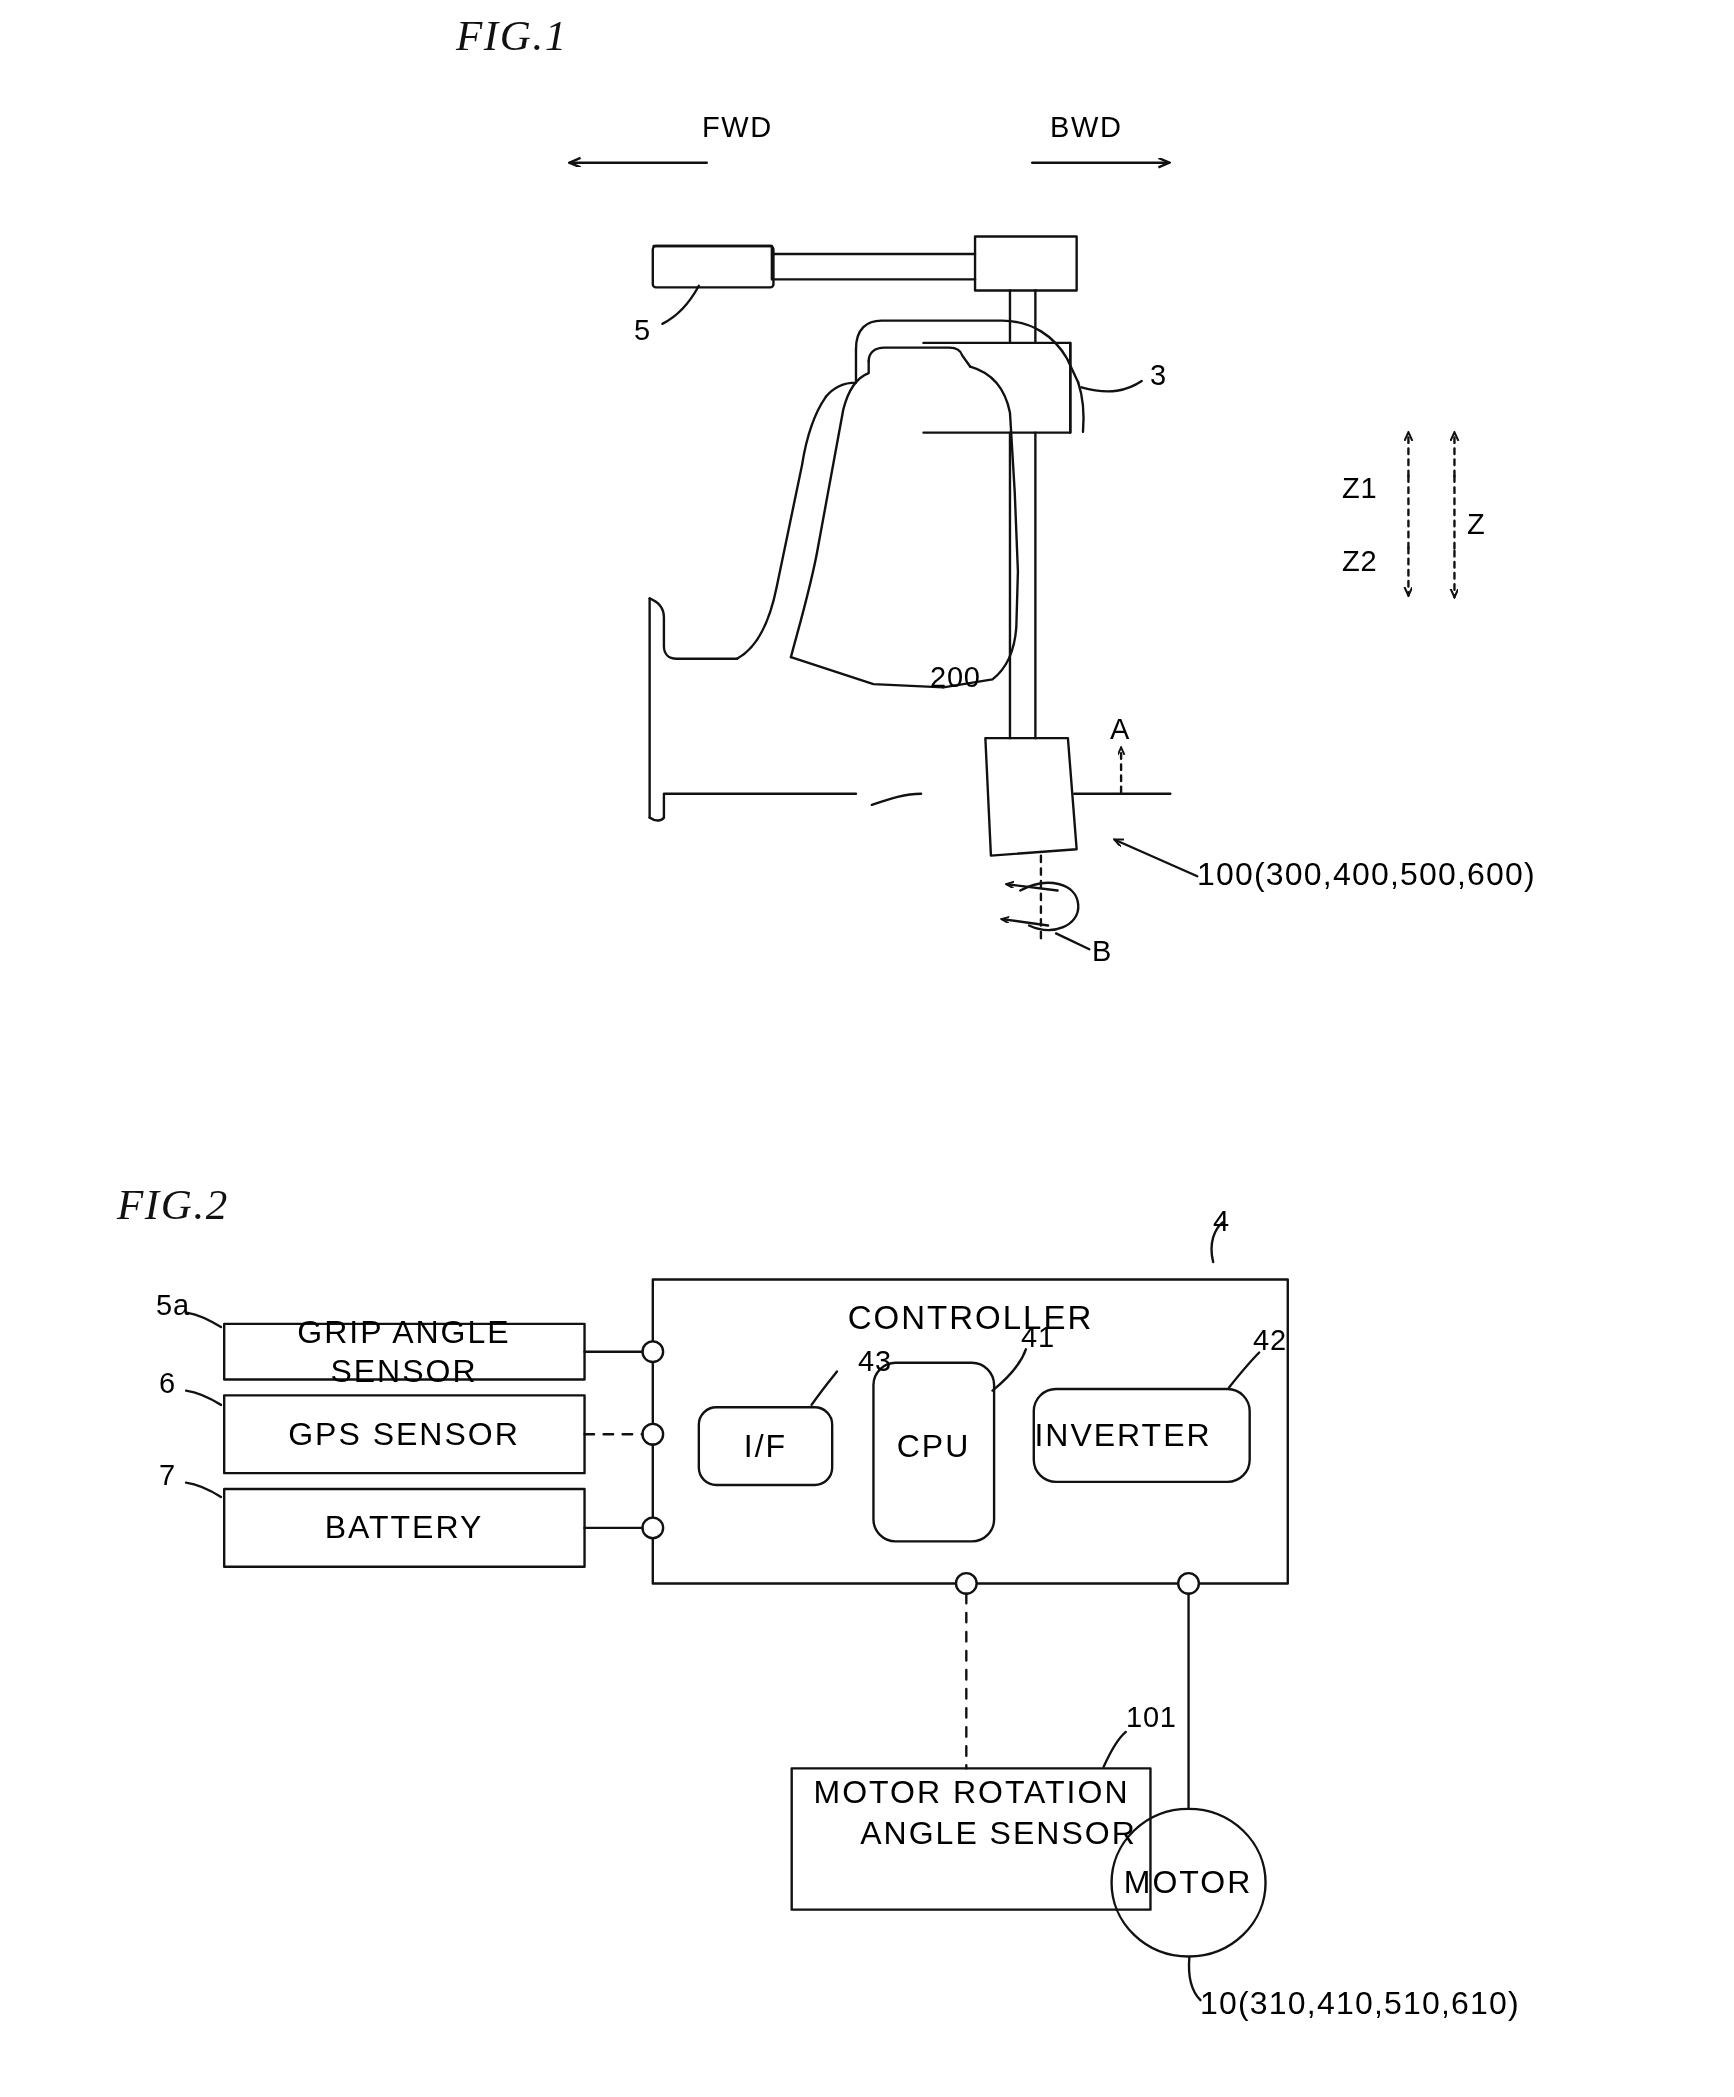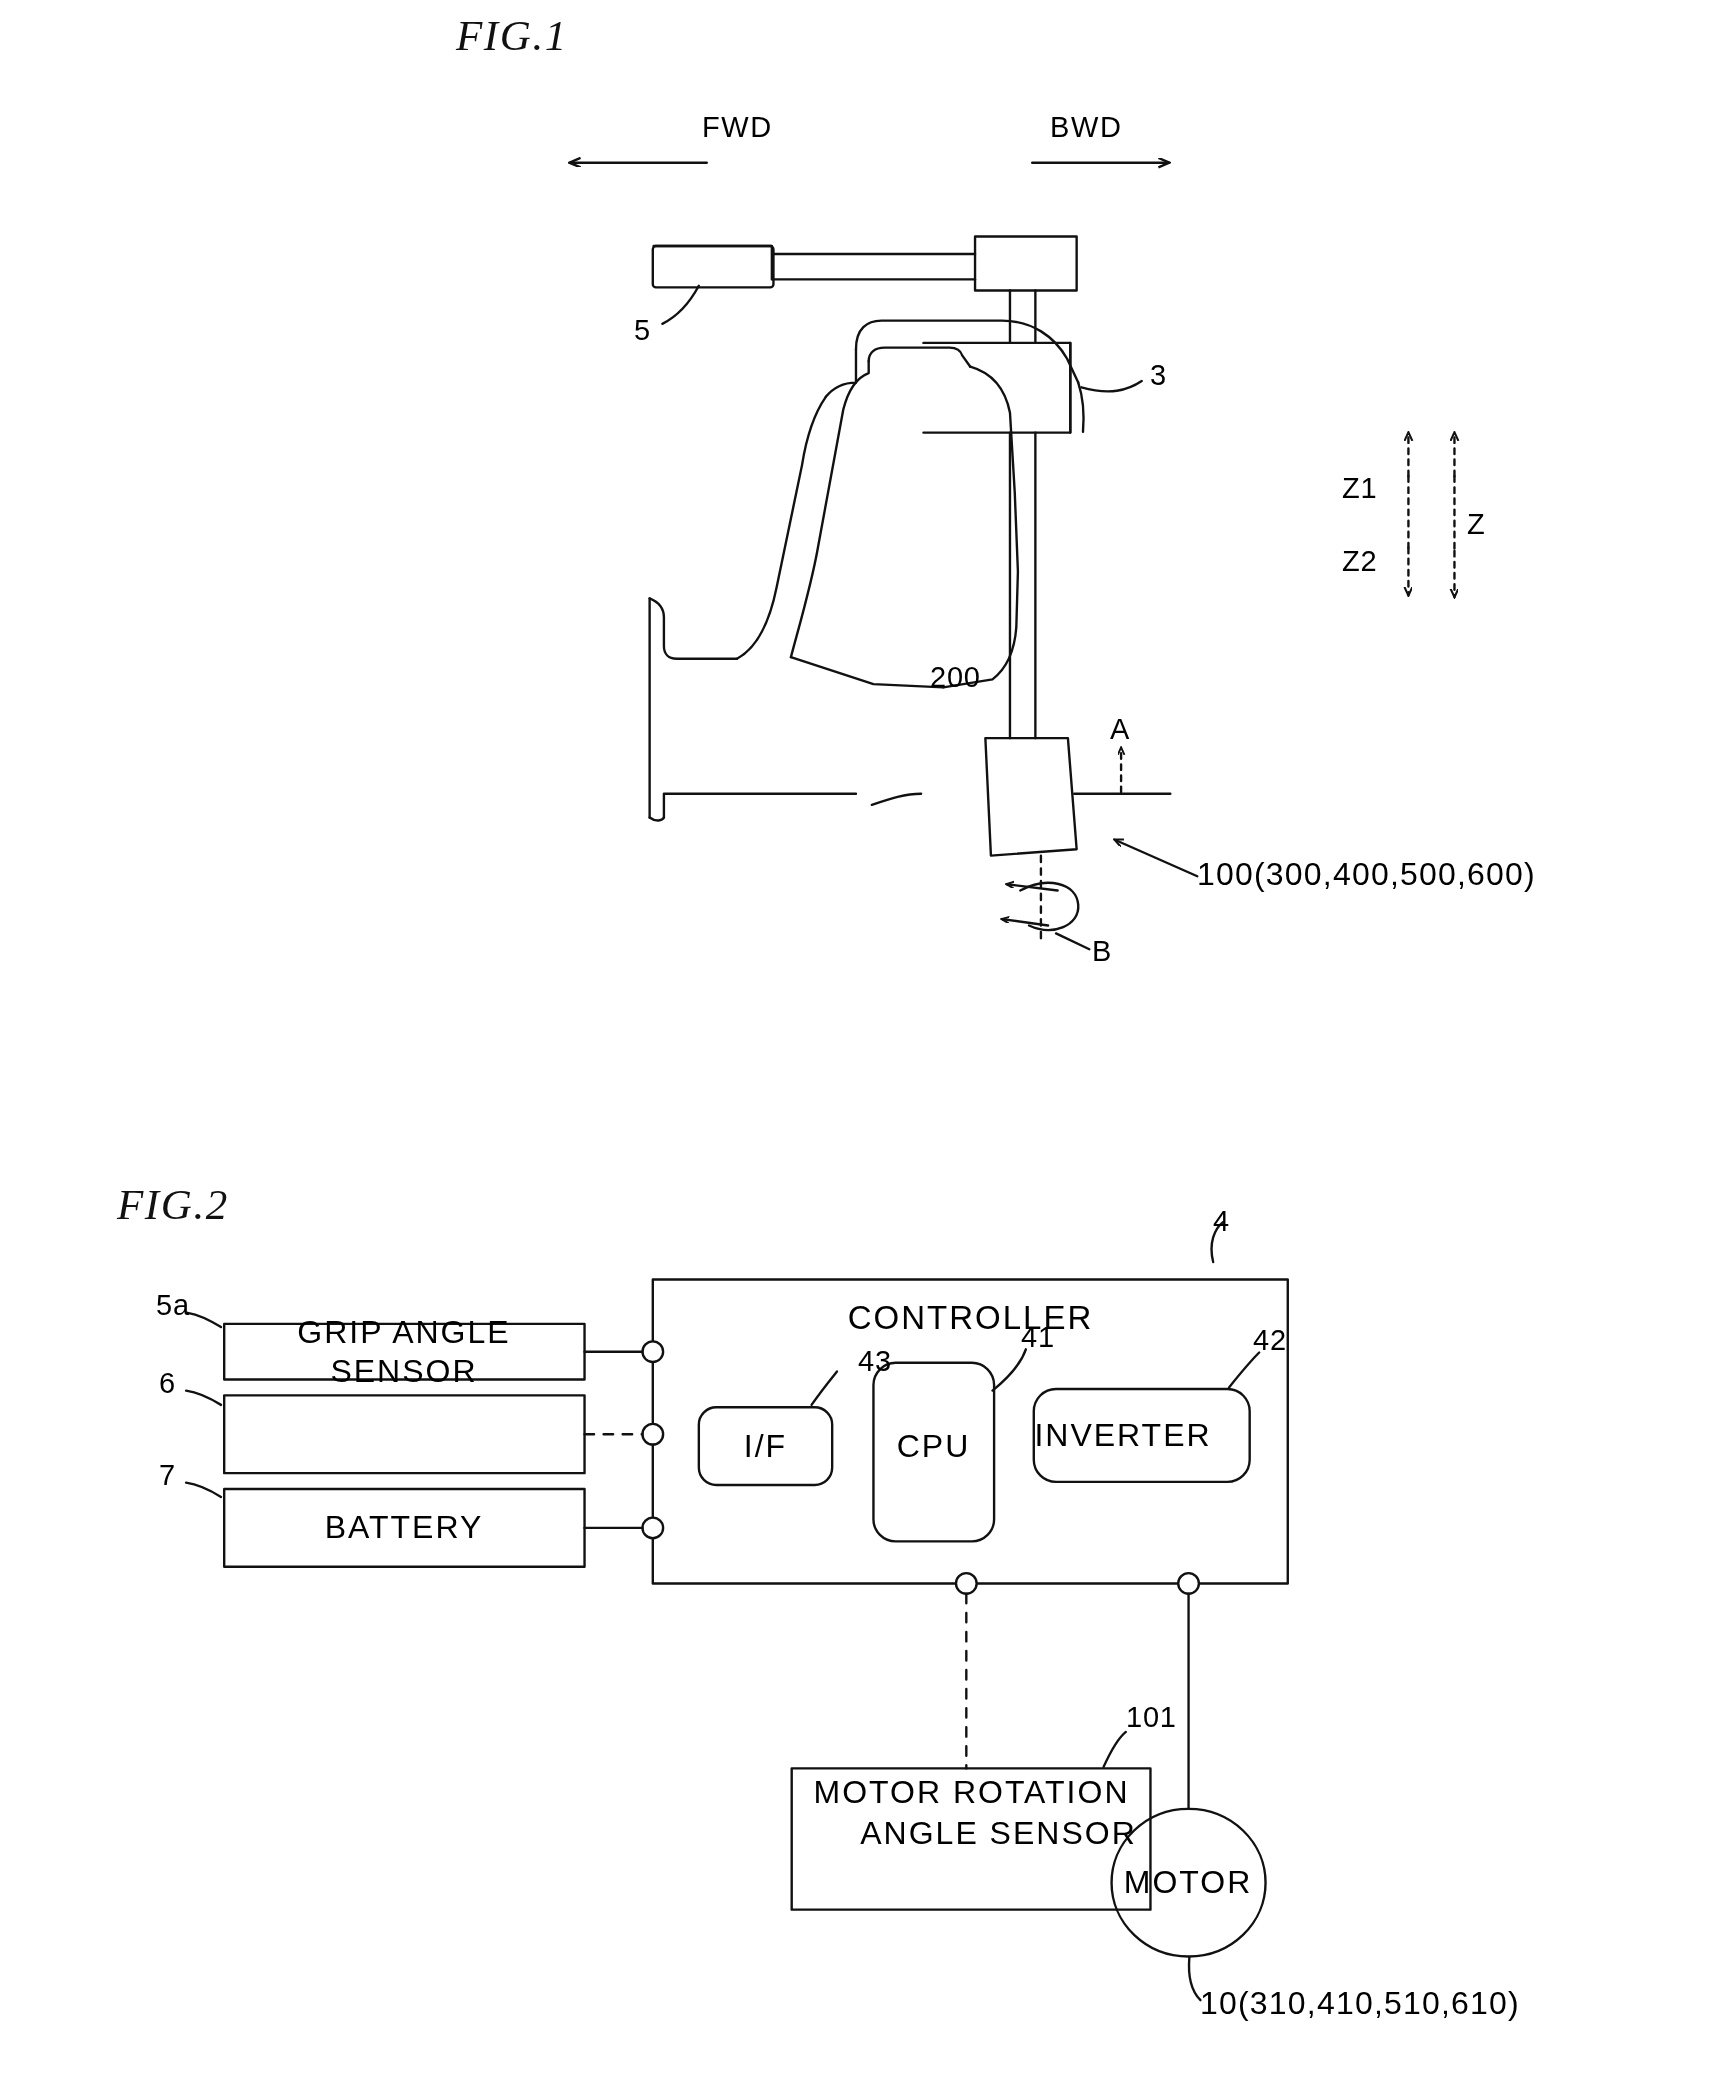--- a/index.html
+++ b/index.html
@@ -335,20 +335,21 @@
   <div class="txt big-ref" style="left:1197px; top:856px;">100(300,400,500,600)</div>
 
   <div class="txt axislbl" style="left:1342px; top:472px;">Z1</div>
   <div class="txt axislbl" style="left:1342px; top:545px;">Z2</div>
   <div class="txt axislbl" style="left:1467px; top:508px;">Z</div>
 
   <div class="txt ref" style="left:1110px; top:713px;">A</div>
   <div class="txt ref" style="left:1092px; top:935px;">B</div>
 
   <div class="boxlabel" style="left:224px; top:1324px; width:360px; height:56px;">GRIP ANGLE SENSOR</div>
+  <div class="boxlabel" style="left:224px; top:1396px; width:360px; height:78px;">GPS SENSOR</div>
   <div class="boxlabel" style="left:224px; top:1489px; width:360px; height:78px;">BATTERY</div>
 
   <div class="txt ref" style="left:156px; top:1289px;">5a</div>
   <div class="txt ref" style="left:159px; top:1367px;">6</div>
   <div class="txt ref" style="left:159px; top:1459px;">7</div>
 
   <div class="boxlabel" style="left:653px; top:1294px; width:635px; height:49px; font-size:33px;text-align:center;">CONTROLLER</div>
   <div class="txt ref" style="left:1213px; top:1205px;">4</div>
 
   <div class="boxlabel" style="left:699px; top:1408px; width:133px; height:78px;">I/F</div>

